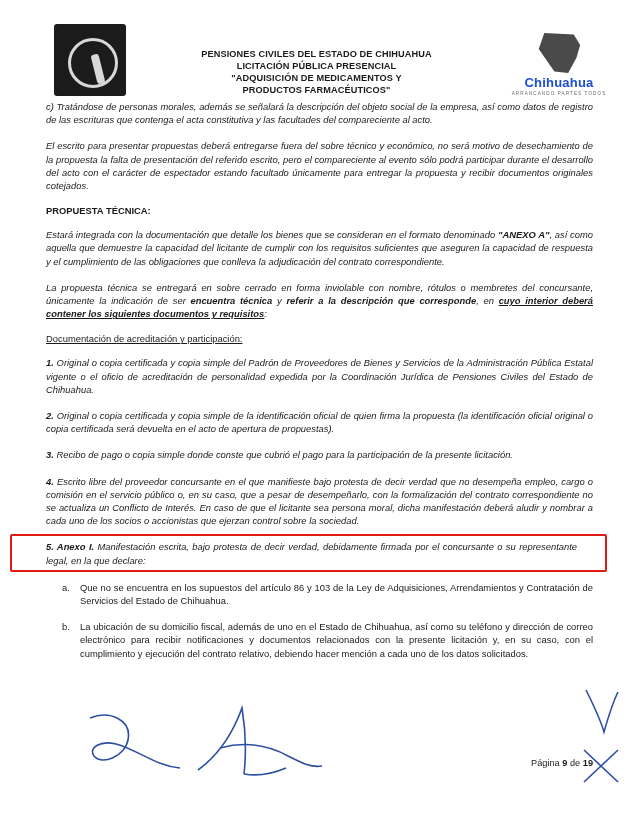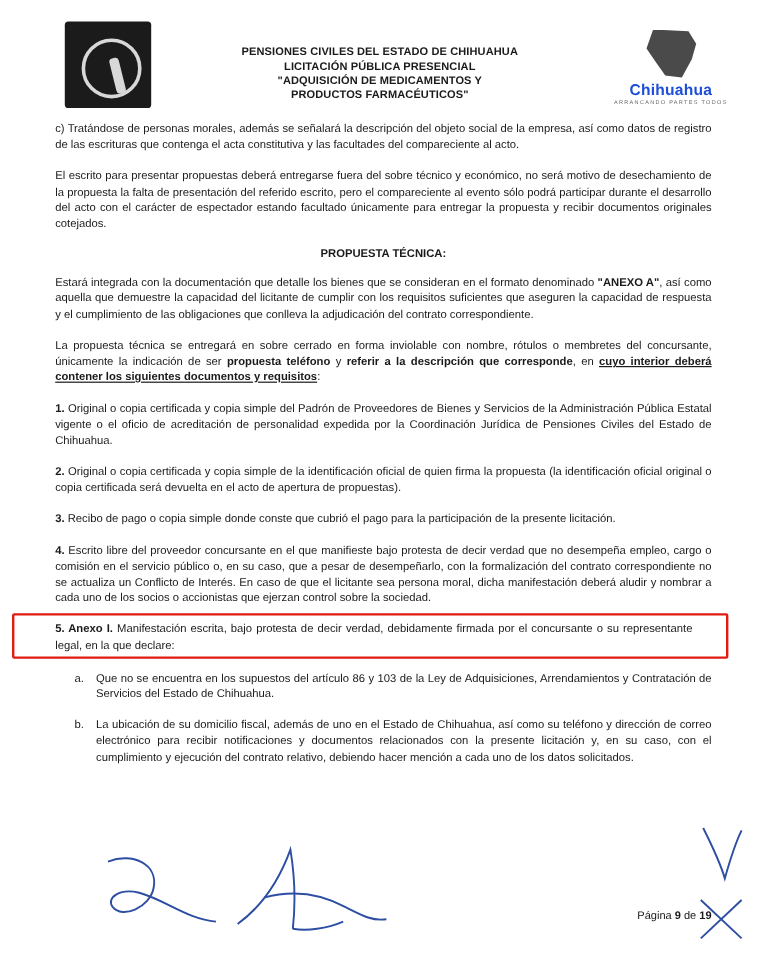--- a/index.html
+++ b/index.html
@@ -21,21 +21,21 @@
     height: 816px;
     background: #fff;
   }
   
   .header {
     position: relative;
     height: 96px;
     padding: 10px 14px 0 14px;
     box-sizing: border-box;
     display: flex;
-    align-items: center;
+    align-items: flex-end;
     justify-content: space-between;
   }
   .logo-left {
     width: 72px;
     height: 72px;
     background: #1b1b1b;
     border-radius: 3px;
     position: relative;
     flex: 0 0 auto;
     margin-left: 40px;
@@ -104,26 +104,26 @@
   
   .content {
     padding: 4px 46px 0 46px;
     box-sizing: border-box;
   }
   p.para {
     font-size: 9.4px;
     line-height: 13.2px;
     text-align: justify;
     margin: 0 0 13px 0;
+    font-style: italic;
   }
   .section-head {
     font-size: 9.4px;
     font-weight: bold;
     margin: 0 0 12px 0;
-    text-align: center;
   }
   .underline-head {
     font-size: 9.4px;
     text-decoration: underline;
     margin: 0 0 12px 0;
   }
   b, strong { font-weight: bold; }
   .u { text-decoration: underline; }
   
   .highlight-wrap {
@@ -211,22 +211,23 @@
   <div class="content">
 
     <p class="para">c) Tratándose de personas morales, además se señalará la descripción del objeto social de la empresa, así como datos de registro de las escrituras que contenga el acta constitutiva y las facultades del compareciente al acto.</p>
 
     <p class="para">El escrito para presentar propuestas deberá entregarse fuera del sobre técnico y económico, no será motivo de desechamiento de la propuesta la falta de presentación del referido escrito, pero el compareciente al evento sólo podrá participar durante el desarrollo del acto con el carácter de espectador estando facultado únicamente para entregar la propuesta y recibir documentos originales cotejados.</p>
 
     <p class="section-head">PROPUESTA TÉCNICA:</p>
 
     <p class="para"><span>Estará integrada con la documentación que detalle los bienes que se consideran en el formato denominado </span><b>"ANEXO A"</b><span>, así como aquella que demuestre la capacidad del licitante de cumplir con los requisitos suficientes que aseguren la capacidad de respuesta y el cumplimiento de las obligaciones que conlleva la adjudicación del contrato correspondiente.</span></p>
 
-    <p class="para"><span>La propuesta técnica se entregará en sobre cerrado en forma inviolable con nombre, rótulos o membretes del concursante, únicamente la indicación de ser </span><b>propuesta teléfono</b><span> y </span><b>referir a la descripción que corresponde</b><span>, en </span><b class="u">cuyo interior deberá contener los siguientes documentos y requisitos</b><span>:</span></p>
-
+    <p class="para"><span>La propuesta técnica se entregará en sobre cerrado en forma inviolable con nombre, rótulos o membretes del concursante, únicamente la indicación de ser </span><b>encuentra técnica</b><span> y </span><b>referir a la descripción que corresponde</b><span>, en </span><b class="u">cuyo interior deberá contener los siguientes documentos y requisitos</b><span>:</span></p>
+
+    <p class="underline-head">Documentación de acreditación y participación:</p>
 
     <p class="para"><b>1.</b><span> Original o copia certificada y copia simple del Padrón de Proveedores de Bienes y Servicios de la Administración Pública Estatal vigente o el oficio de acreditación de personalidad expedida por la Coordinación Jurídica de Pensiones Civiles del Estado de Chihuahua.</span></p>
 
     <p class="para"><b>2.</b><span> Original o copia certificada y copia simple de la identificación oficial de quien firma la propuesta (la identificación oficial original o copia certificada será devuelta en el acto de apertura de propuestas).</span></p>
 
     <p class="para"><b>3.</b><span> Recibo de pago o copia simple donde conste que cubrió el pago para la participación de la presente licitación.</span></p>
 
     <p class="para"><b>4.</b><span> Escrito libre del proveedor concursante en el que manifieste bajo protesta de decir verdad que no desempeña empleo, cargo o comisión en el servicio público o, en su caso, que a pesar de desempeñarlo, con la formalización del contrato correspondiente no se actualiza un Conflicto de Interés. En caso de que el licitante sea persona moral, dicha manifestación deberá aludir y nombrar a cada uno de los socios o accionistas que ejerzan control sobre la sociedad.</span></p>
 
     <div class="highlight-wrap">

